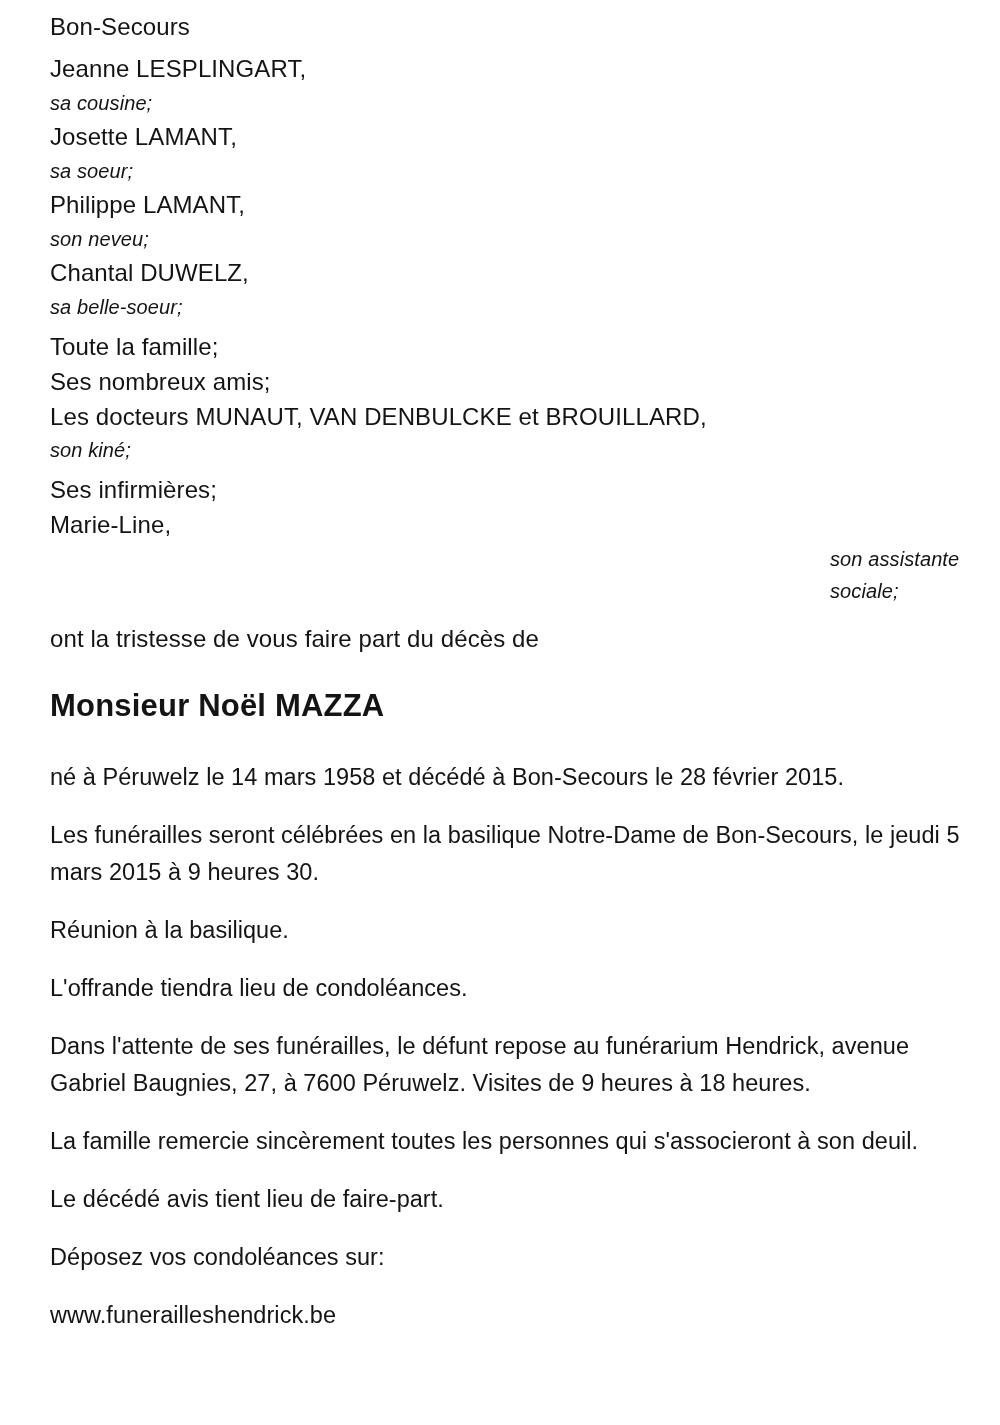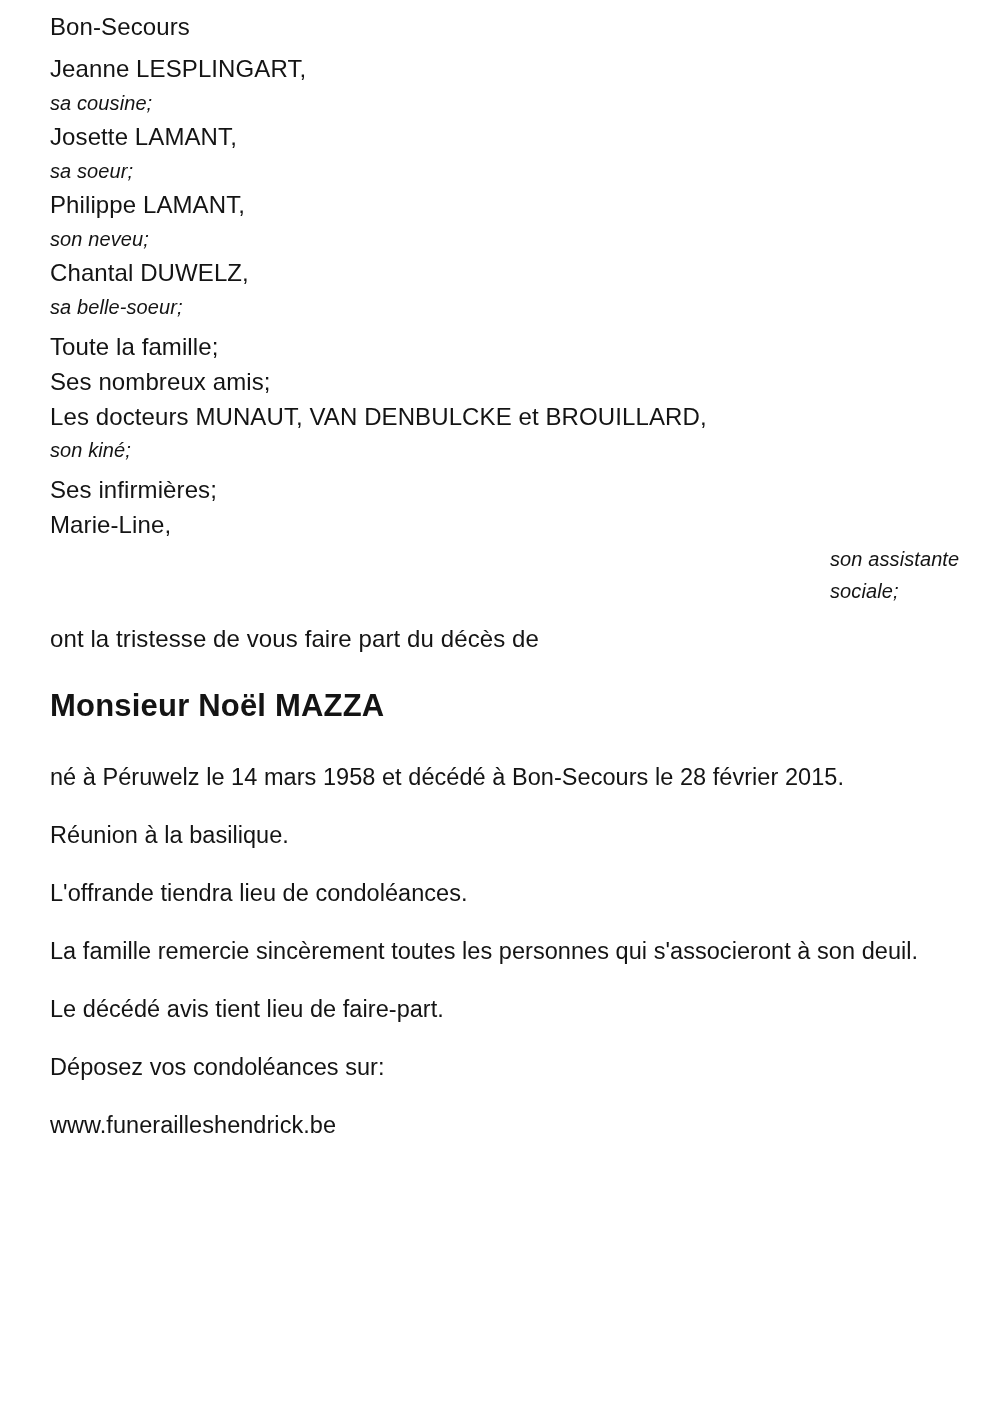--- a/index.html
+++ b/index.html
@@ -155,21 +155,23 @@
     <div class="entry">
       <div class="entry-name">ont la tristesse de vous faire part du décès de</div>
     </div>
 
   </div>
 
   <h1 class="deceased-name">Monsieur Noël MAZZA</h1>
 
   <div class="body">
     <p class="para">né à Péruwelz le 14 mars 1958 et décédé à Bon-Secours le 28 février 2015.</p>
+    <p class="para">Les funérailles seront célébrées en la basilique Notre-Dame de Bon-Secours, le jeudi 5 mars 2015 à 9 heures 30.</p>
     <p class="para">Réunion à la basilique.</p>
     <p class="para">L'offrande tiendra lieu de condoléances.</p>
+    <p class="para">Dans l'attente de ses funérailles, le défunt repose au funérarium Hendrick, avenue Gabriel Baugnies, 27, à 7600 Péruwelz. Visites de 9 heures à 18 heures.</p>
     <p class="para">La famille remercie sincèrement toutes les personnes qui s'associeront à son deuil.</p>
     <p class="para">Le décédé avis tient lieu de faire-part.</p>
     <p class="para">Déposez vos condoléances sur:</p>
     <p class="para url">www.funerailleshendrick.be</p>
   </div>
 
 </div>
 
 </body></html>

